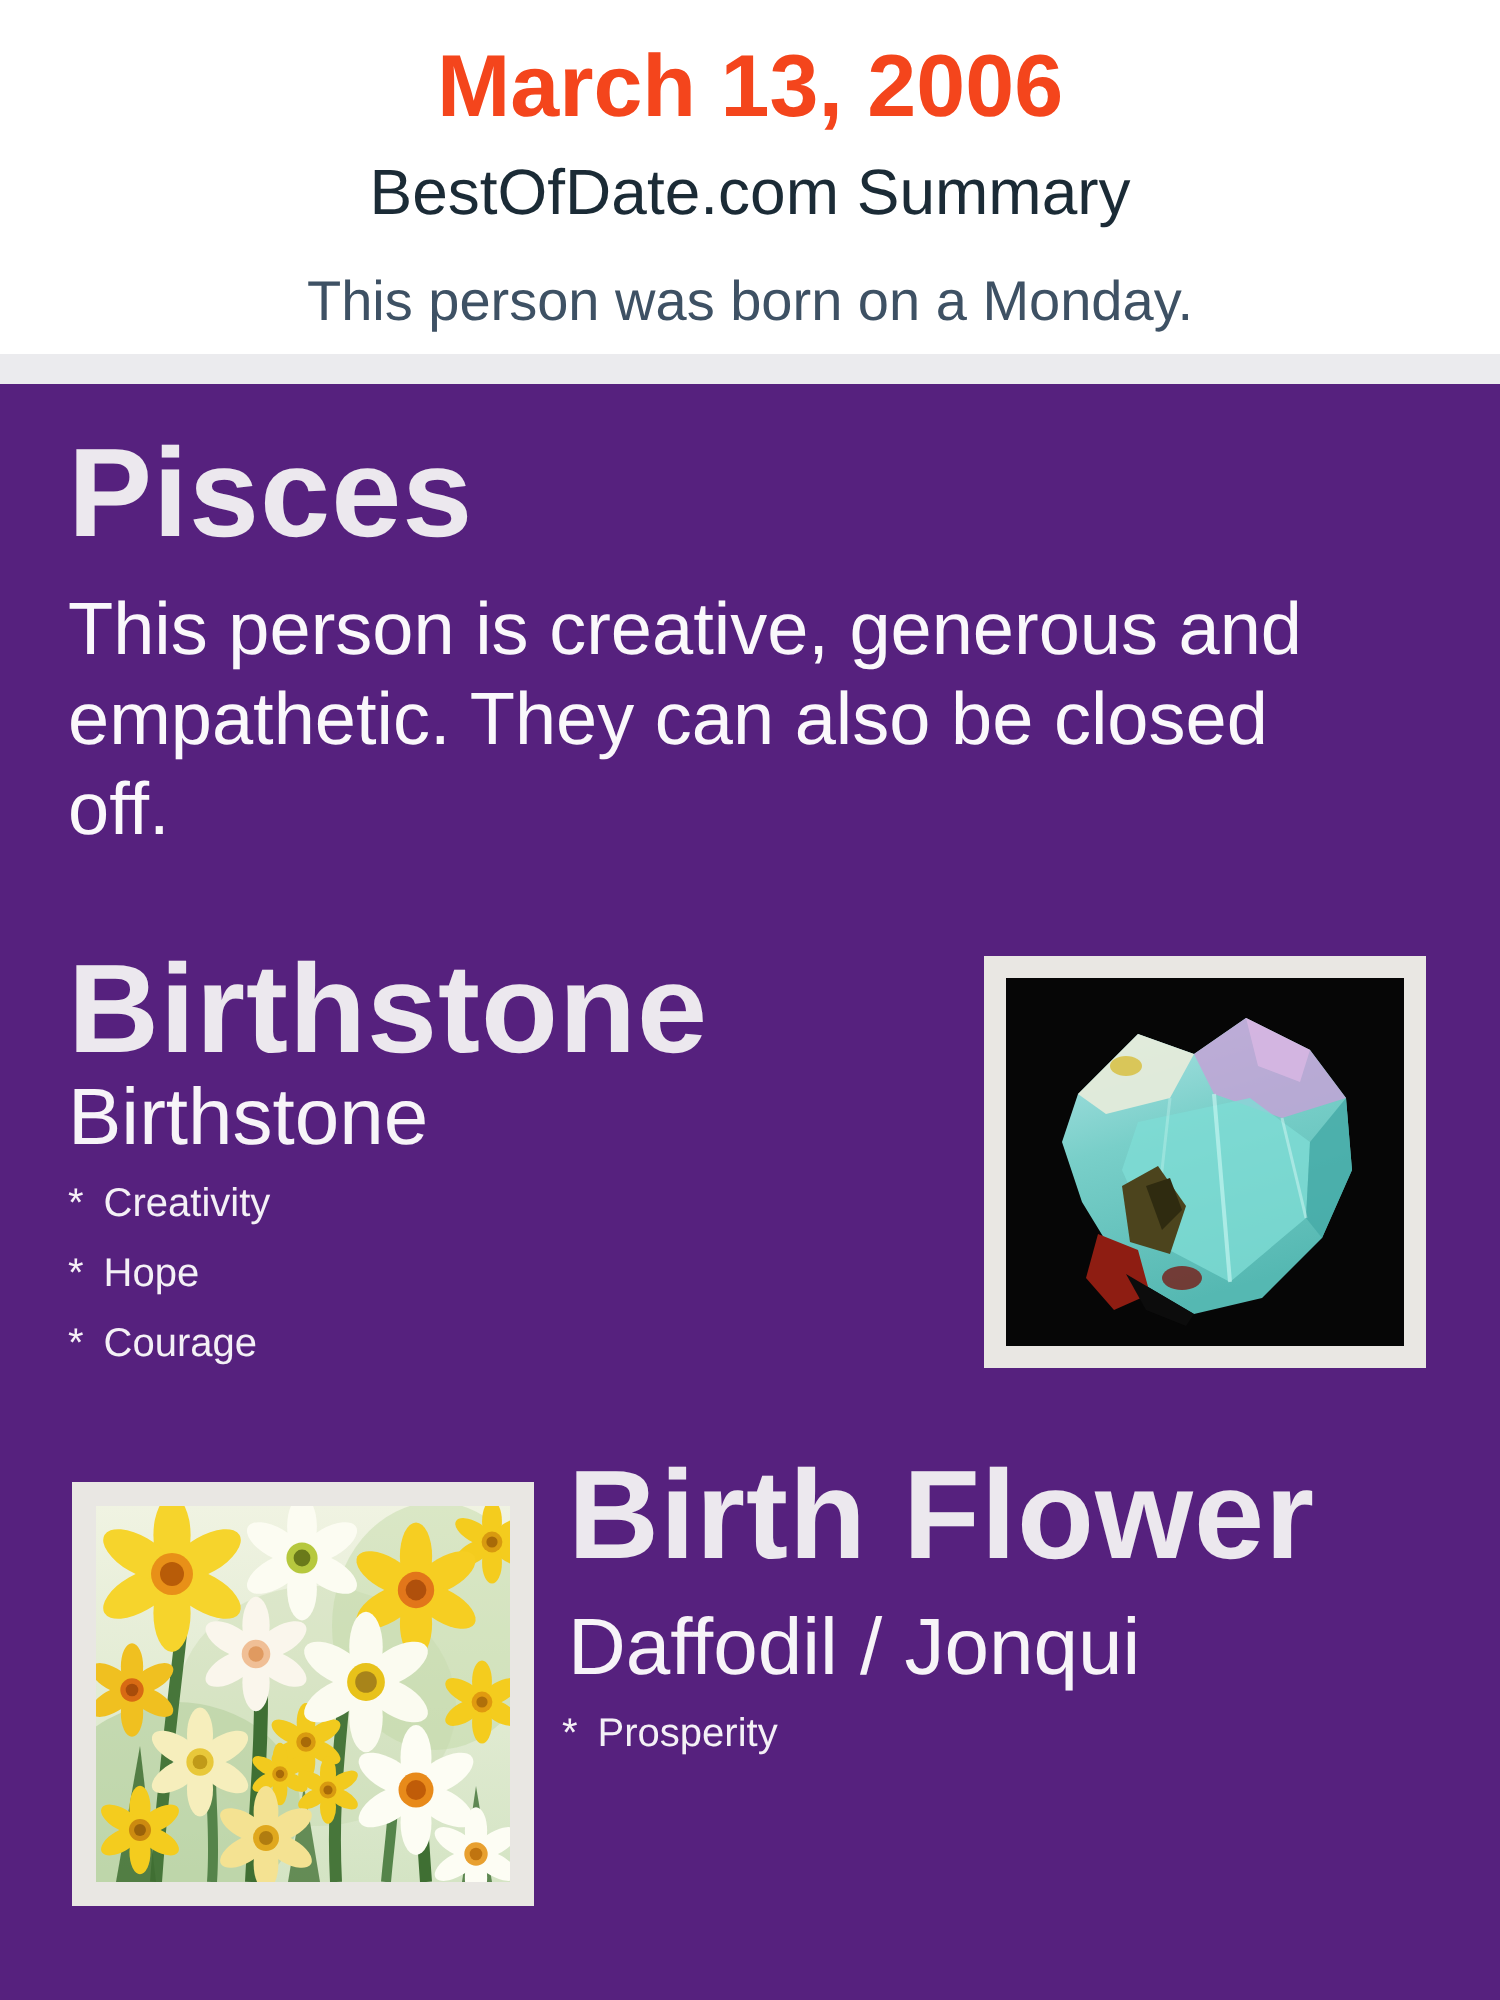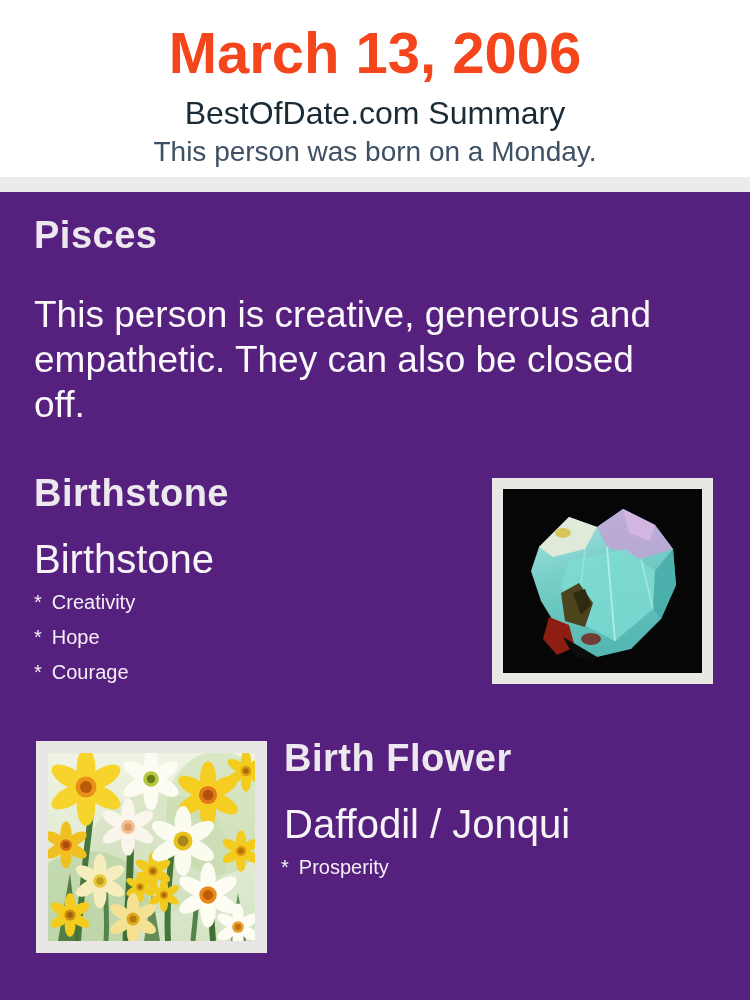--- a/index.html
+++ b/index.html
@@ -1,47 +1,47 @@
 <!DOCTYPE html>
 <html><head>
 <meta charset="utf-8">
 <style>
   * { margin:0; padding:0; box-sizing:border-box; }
   html, body { width:750px; height:1000px; background:#ffffff; font-family:"Liberation Sans", sans-serif; }
   .page { position:relative; width:750px; height:1000px; overflow:hidden; }
 
   
   .header { height:177px; background:#ffffff; text-align:center; padding-top:18px; }
-  .date-title { font-size:58px; font-weight:700; color:#f4451c; line-height:1.2; }
+  .date-title { font-size:44px; font-weight:700; color:#f4451c; line-height:1.2; }
   .site-line  { font-size:32px; font-weight:400; color:#1b2b36; line-height:1.2; margin-top:6px; }
-  .born-line  { font-size:28px; font-weight:400; color:#3e5164; line-height:1.2; margin-top:3px; }
+  .born-line  { font-size:28px; font-weight:400; color:#3e5164; line-height:1.2; margin-top:19px; }
 
   .divider { height:15px; background:#ebebee; }
 
   
   .main { position:relative; height:808px; background:#56217e; }
 
-  .h-big { position:absolute; font-weight:700; font-size:38px; line-height:1; color:#ece8ee; letter-spacing:0.5px; }
+  .h-big { position:absolute; font-weight:700; font-size:63px; line-height:1; color:#ece8ee; letter-spacing:0.5px; }
   .sub-name { position:absolute; font-weight:400; font-size:40px; line-height:1.1; color:#f7f4f8; }
 
   .zodiac-title { left:34px; top:24px; }
   .zodiac-desc { position:absolute; left:34px; top:100px; width:660px;
                  font-size:37px; line-height:1.22; color:#faf8fb; }
 
   .birthstone-title { left:34px; top:282px; }
   .birthstone-name { left:34px; top:345px; }
 
   .trait-list { position:absolute; list-style:none; }
   .trait-list li { font-size:20px; line-height:1.2; color:#f4f0f6; margin-bottom:11px; }
   .trait-list .mark { display:inline-block; margin-right:10px; }
 
   .stone-traits { left:34px; top:398px; }
   .flower-traits { left:281px; top:663px; }
 
-  .flower-title { left:284px; top:547px; }
+  .flower-title { left:284px; top:535px; }
   .flower-name { left:284px; top:610px; }
 
   figure.photo { position:absolute; background:#e9e7e3; }
   figure.photo svg { display:block; }
   .stone-photo { left:492px; top:286px; width:221px; height:206px; padding:11px; }
   .flower-photo { left:36px; top:549px; width:231px; height:212px; padding:12px; }
 </style>
 </head>
 <body>
 

